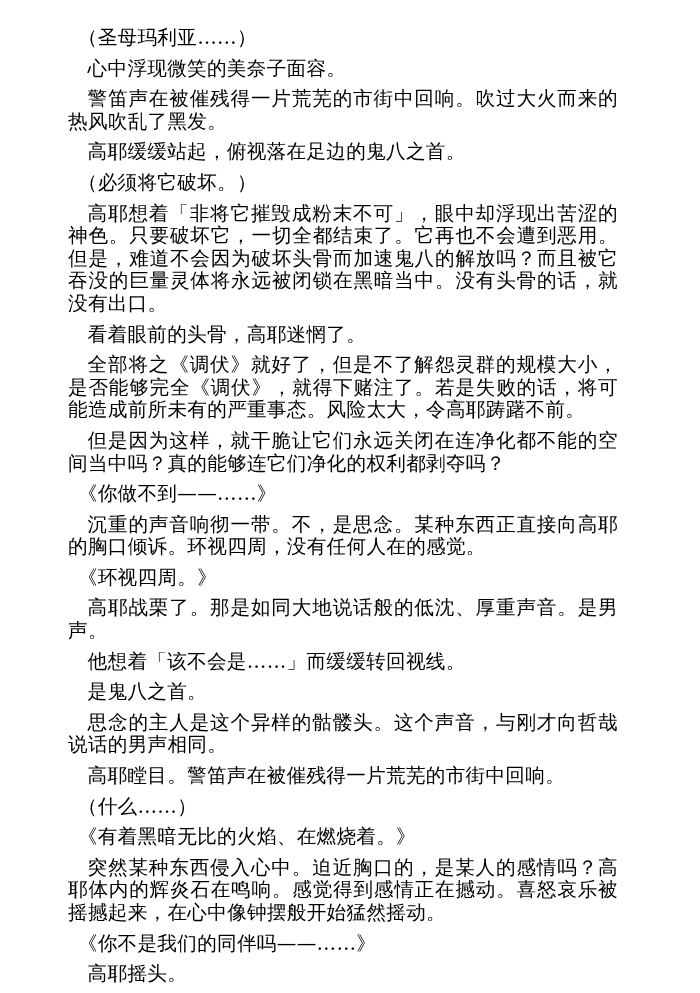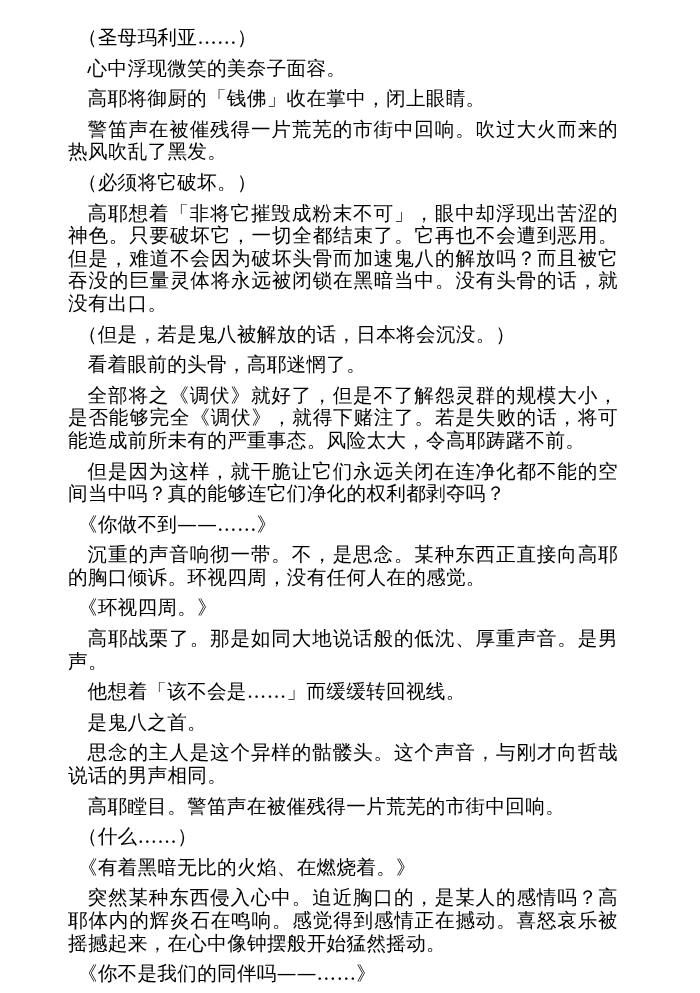--- a/index.html
+++ b/index.html
@@ -34,25 +34,24 @@
     .para.bracketed {
       text-indent: 0.5em;
     }
   </style>
 </head>
 <body>
 
 <main class="page">
   <p class="para bracketed">（圣母玛利亚……）</p>
   <p class="para">心中浮现微笑的美奈子面容。</p>
-  <p class="para">高耶将御厨的「钱佛」收在掌中，闭上眼睛。</p>
   <p class="para">警笛声在被催残得一片荒芜的市街中回响。吹过大火而来的热风吹乱了黑发。</p>
+  <p class="para">高耶缓缓站起，俯视落在足边的鬼八之首。</p>
   <p class="para bracketed">（必须将它破坏。）</p>
   <p class="para">高耶想着「非将它摧毁成粉末不可」，眼中却浮现出苦涩的神色。只要破坏它，一切全都结束了。它再也不会遭到恶用。但是，难道不会因为破坏头骨而加速鬼八的解放吗？而且被它吞没的巨量灵体将永远被闭锁在黑暗当中。没有头骨的话，就没有出口。</p>
-  <p class="para bracketed">（但是，若是鬼八被解放的话，日本将会沉没。）</p>
   <p class="para">看着眼前的头骨，高耶迷惘了。</p>
   <p class="para">全部将之《调伏》就好了，但是不了解怨灵群的规模大小，是否能够完全《调伏》，就得下赌注了。若是失败的话，将可能造成前所未有的严重事态。风险太大，令高耶踌躇不前。</p>
   <p class="para">但是因为这样，就干脆让它们永远关闭在连净化都不能的空间当中吗？真的能够连它们净化的权利都剥夺吗？</p>
   <p class="para bracketed">《你做不到——……》</p>
   <p class="para">沉重的声音响彻一带。不，是思念。某种东西正直接向高耶的胸口倾诉。环视四周，没有任何人在的感觉。</p>
   <p class="para bracketed">《环视四周。》</p>
   <p class="para">高耶战栗了。那是如同大地说话般的低沈、厚重声音。是男声。</p>
   <p class="para">他想着「该不会是……」而缓缓转回视线。</p>
   <p class="para">是鬼八之首。</p>
   <p class="para">思念的主人是这个异样的骷髅头。这个声音，与刚才向哲哉说话的男声相同。</p>

